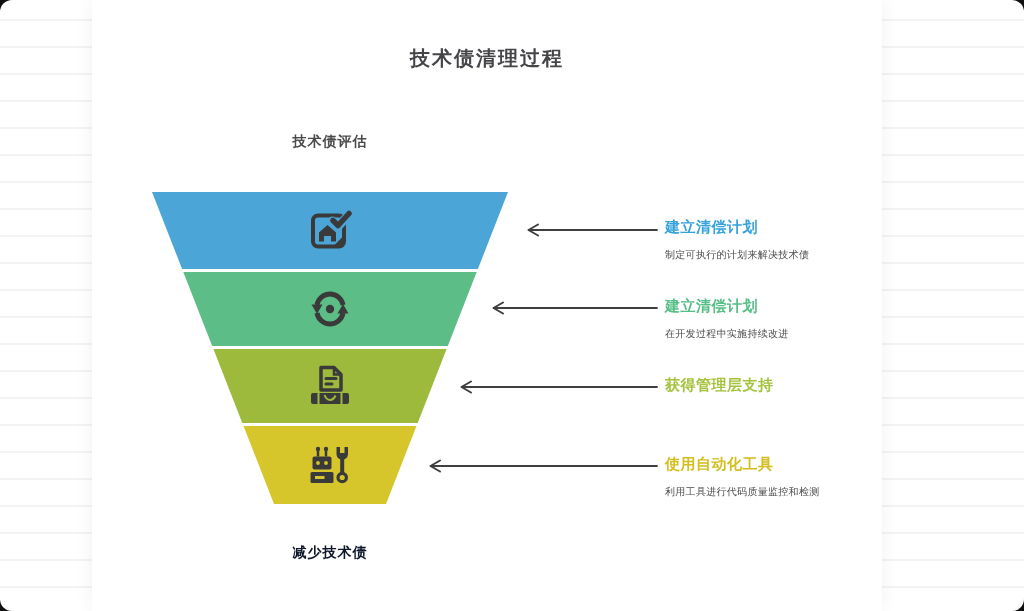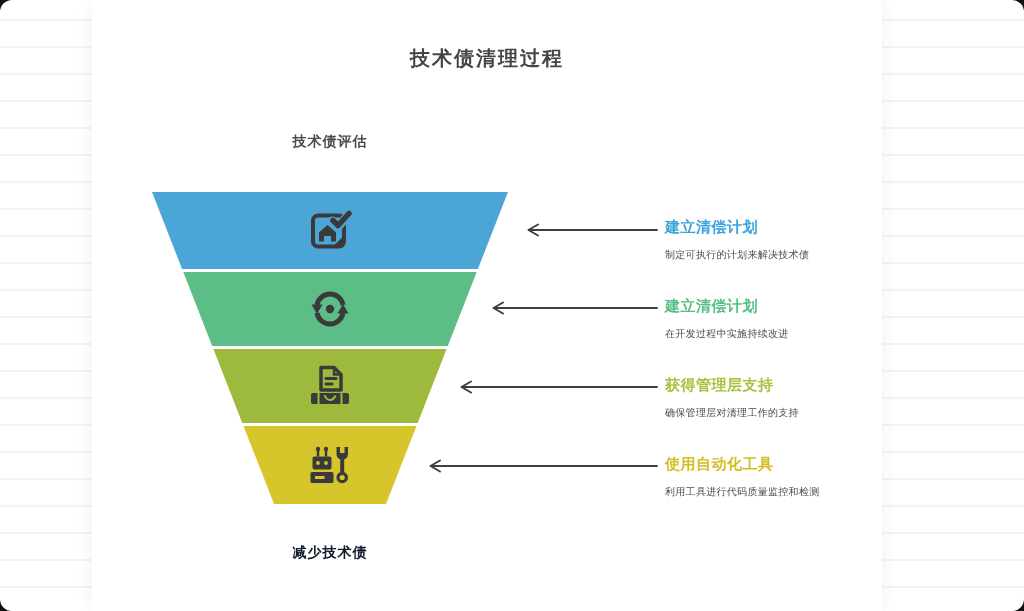--- a/index.html
+++ b/index.html
@@ -124,21 +124,20 @@
       <div class="step s1">
         <div class="step-title" style="color: rgb(54, 162, 219);">建立清偿计划</div>
         <div class="step-desc">制定可执行的计划来解决技术债</div>
       </div>
       <div class="step s2">
         <div class="step-title" style="color: rgb(85, 190, 133);">建立清偿计划</div>
         <div class="step-desc">在开发过程中实施持续改进</div>
       </div>
       <div class="step s3">
         <div class="step-title" style="color: rgb(164, 195, 62);">获得管理层支持</div>
-        <div class="step-desc">确保管理层对清理工作的支持</div>
       </div>
       <div class="step s4">
         <div class="step-title" style="color: rgb(211, 189, 31);">使用自动化工具</div>
         <div class="step-desc">利用工具进行代码质量监控和检测</div>
       </div>
     </div>
 
   </div>
 </div>
 

